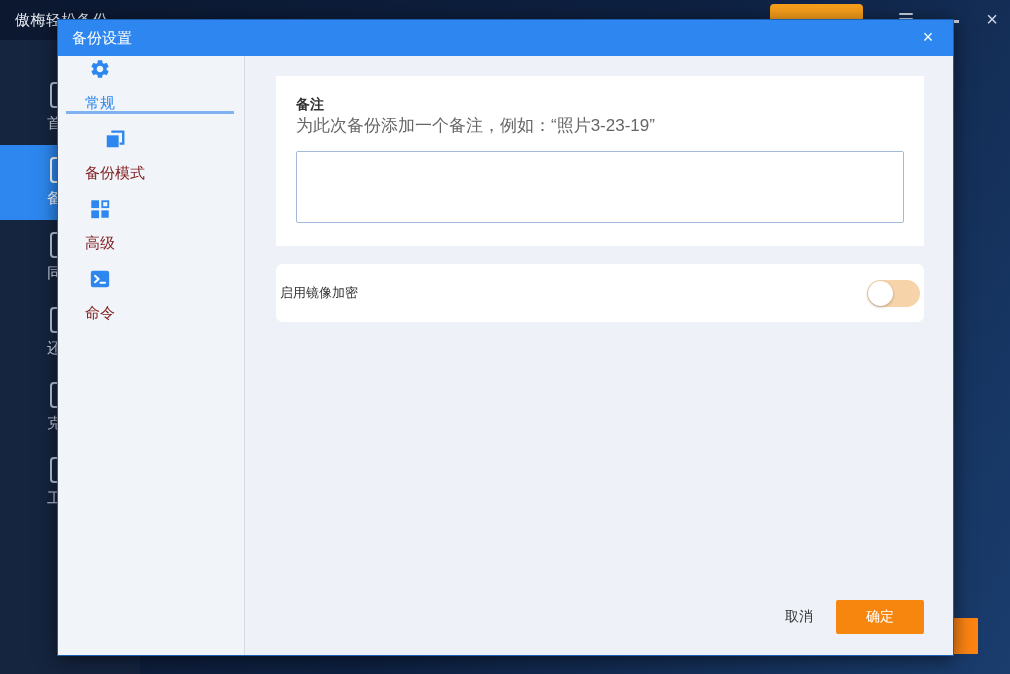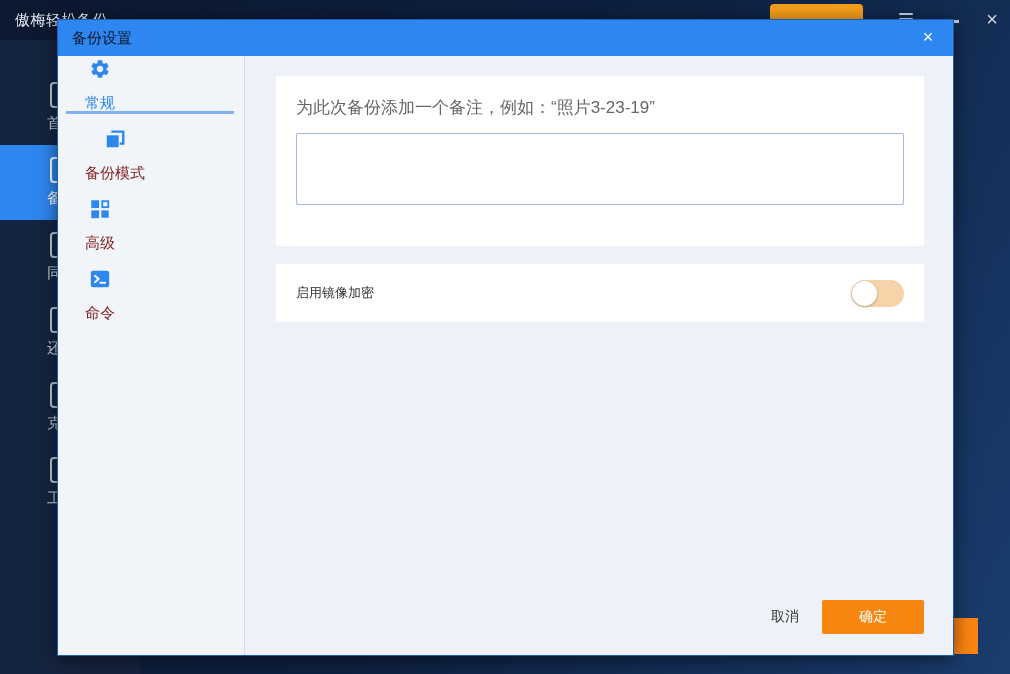--- a/index.html
+++ b/index.html
@@ -21,45 +21,45 @@
   .bg-item.sel{background:#2d87ee;}
   .bg-ico{position:absolute;left:50px;top:12px;width:22px;height:22px;border:2px solid #bac7da;border-radius:4px;}
   .bg-item.sel .bg-ico{border-color:#ffffff;}
   .bg-label{position:absolute;left:47px;top:44px;font-size:15px;color:#c6d1e2;white-space:nowrap;}
   .bg-item.sel .bg-label{color:#ffffff;}
   .bg-orange-piece{position:absolute;left:938px;top:618px;width:40px;height:36px;background:#fd8412;z-index:5;}
   
   .dialog{position:absolute;left:57px;top:19px;width:897px;height:637px;z-index:10;
     border:1px solid #1c5fb2;box-shadow:0 3px 18px rgba(0,0,0,.55);box-sizing:border-box;background:#eef1f7;}
   .dlg-header{position:absolute;left:0;top:0;right:0;height:36px;background:#2e87f0;}
-  .dlg-title{position:absolute;left:14px;top:0;line-height:36px;font-size:15px;color:#0f172a;}
+  .dlg-title{position:absolute;left:14px;top:0;line-height:36px;font-size:15px;color:#ffffff;}
   .dlg-close{position:absolute;right:12px;top:0;width:26px;height:36px;line-height:34px;text-align:center;color:#ffffff;font-size:18px;cursor:pointer;}
   .dlg-body{position:absolute;left:0;top:36px;right:0;bottom:0;display:flex;}
   .dlg-side{width:187px;min-width:187px;background:#f1f4f9;border-right:1px solid #d8dce2;box-sizing:border-box;padding-top:2px;}
   .dlg-tab{position:relative;height:70px;cursor:pointer;}
   .dlg-tab .row{position:absolute;left:27px;top:0;height:56px;display:flex;align-items:center;gap:14px;flex-direction:column;}
   .dlg-tab svg{width:22px;height:22px;flex:none;}
   .dlg-tab .tlabel{font-size:15px;color:#7f1d1d;white-space:nowrap;}
   .dlg-tab.sel .tlabel{color:#2d87ee;}
   .dlg-tab.sel::after{content:"";position:absolute;left:8px;right:10px;top:53px;height:3px;background:#7eb2f1;}
   .dlg-content{flex:1;position:relative;padding:20px 29px 0 31px;box-sizing:border-box;}
   .card{background:#ffffff;}
   .note-card{height:170px;box-sizing:border-box;padding:20px 20px 0 20px;}
   .note-title{font-size:14px;font-weight:bold;color:#333;}
   .note-desc{font-size:17px;color:#666;}
   .note-input{display:block;width:100%;height:72px;margin-top:14px;box-sizing:border-box;
     border:1px solid #a5b9da;border-radius:2px;background:#fff;resize:none;outline:none;
     font-family:"Liberation Sans","DejaVu Sans",sans-serif;font-size:13px;padding:6px 8px;}
-  .toggle-card{margin-top:18px;height:58px;display:flex;align-items:center;justify-content:space-between;padding:0 20px;}
+  .toggle-card{margin-top:18px;height:58px;display:flex;align-items:center;justify-content:space-between;padding:0 4px;border-radius:7px;}
   .toggle-label{font-size:13px;color:#333;}
   .toggle{position:relative;width:53px;height:27px;border-radius:14px;background:#f7d3a9;cursor:pointer;flex:none;}
   .toggle .knob{position:absolute;left:1px;top:1px;width:25px;height:25px;border-radius:50%;background:#ffffff;box-shadow:0 1px 3px rgba(0,0,0,.28);}
   .dlg-footer{position:absolute;right:29px;bottom:21px;display:flex;align-items:center;gap:23px;margin-top:48px;}
   .cancel-btn{font-size:14px;color:#333;cursor:pointer;}
-  .ok-btn{width:102px;height:34px;background:#f7860e;border:none;border-radius:2px;color:#ffffff;font-size:14px;cursor:pointer;
+  .ok-btn{width:88px;height:34px;background:#f7860e;border:none;border-radius:2px;color:#ffffff;font-size:14px;cursor:pointer;
     font-family:"Liberation Sans","DejaVu Sans",sans-serif;}
 </style>
 </head>
 <body>
 
 <div class="titlebar">
   <div class="app-title">傲梅轻松备份</div>
   <div class="tb-orange"></div>
   <div class="menu-ico">
       <span></span>
@@ -146,20 +146,21 @@
             <line x1="12.5" y1="16" x2="17.5" y2="16" stroke="#ffffff" stroke-width="2.2" stroke-linecap="round"></line>
           </svg>
           <span class="tlabel">命令</span>
         </div>
       </div>
 
     </div>
 
     <div class="dlg-content">
       <div class="card note-card">
+        <div class="note-title">备注</div>
         <div class="note-desc">为此次备份添加一个备注，例如：“照片3-23-19”</div>
         <textarea class="note-input" style=""></textarea>
       </div>
 
       <div class="card toggle-card">
         <span class="toggle-label">启用镜像加密</span>
         <span class="toggle">
             <span class="knob"></span>
           </span>
       </div>

